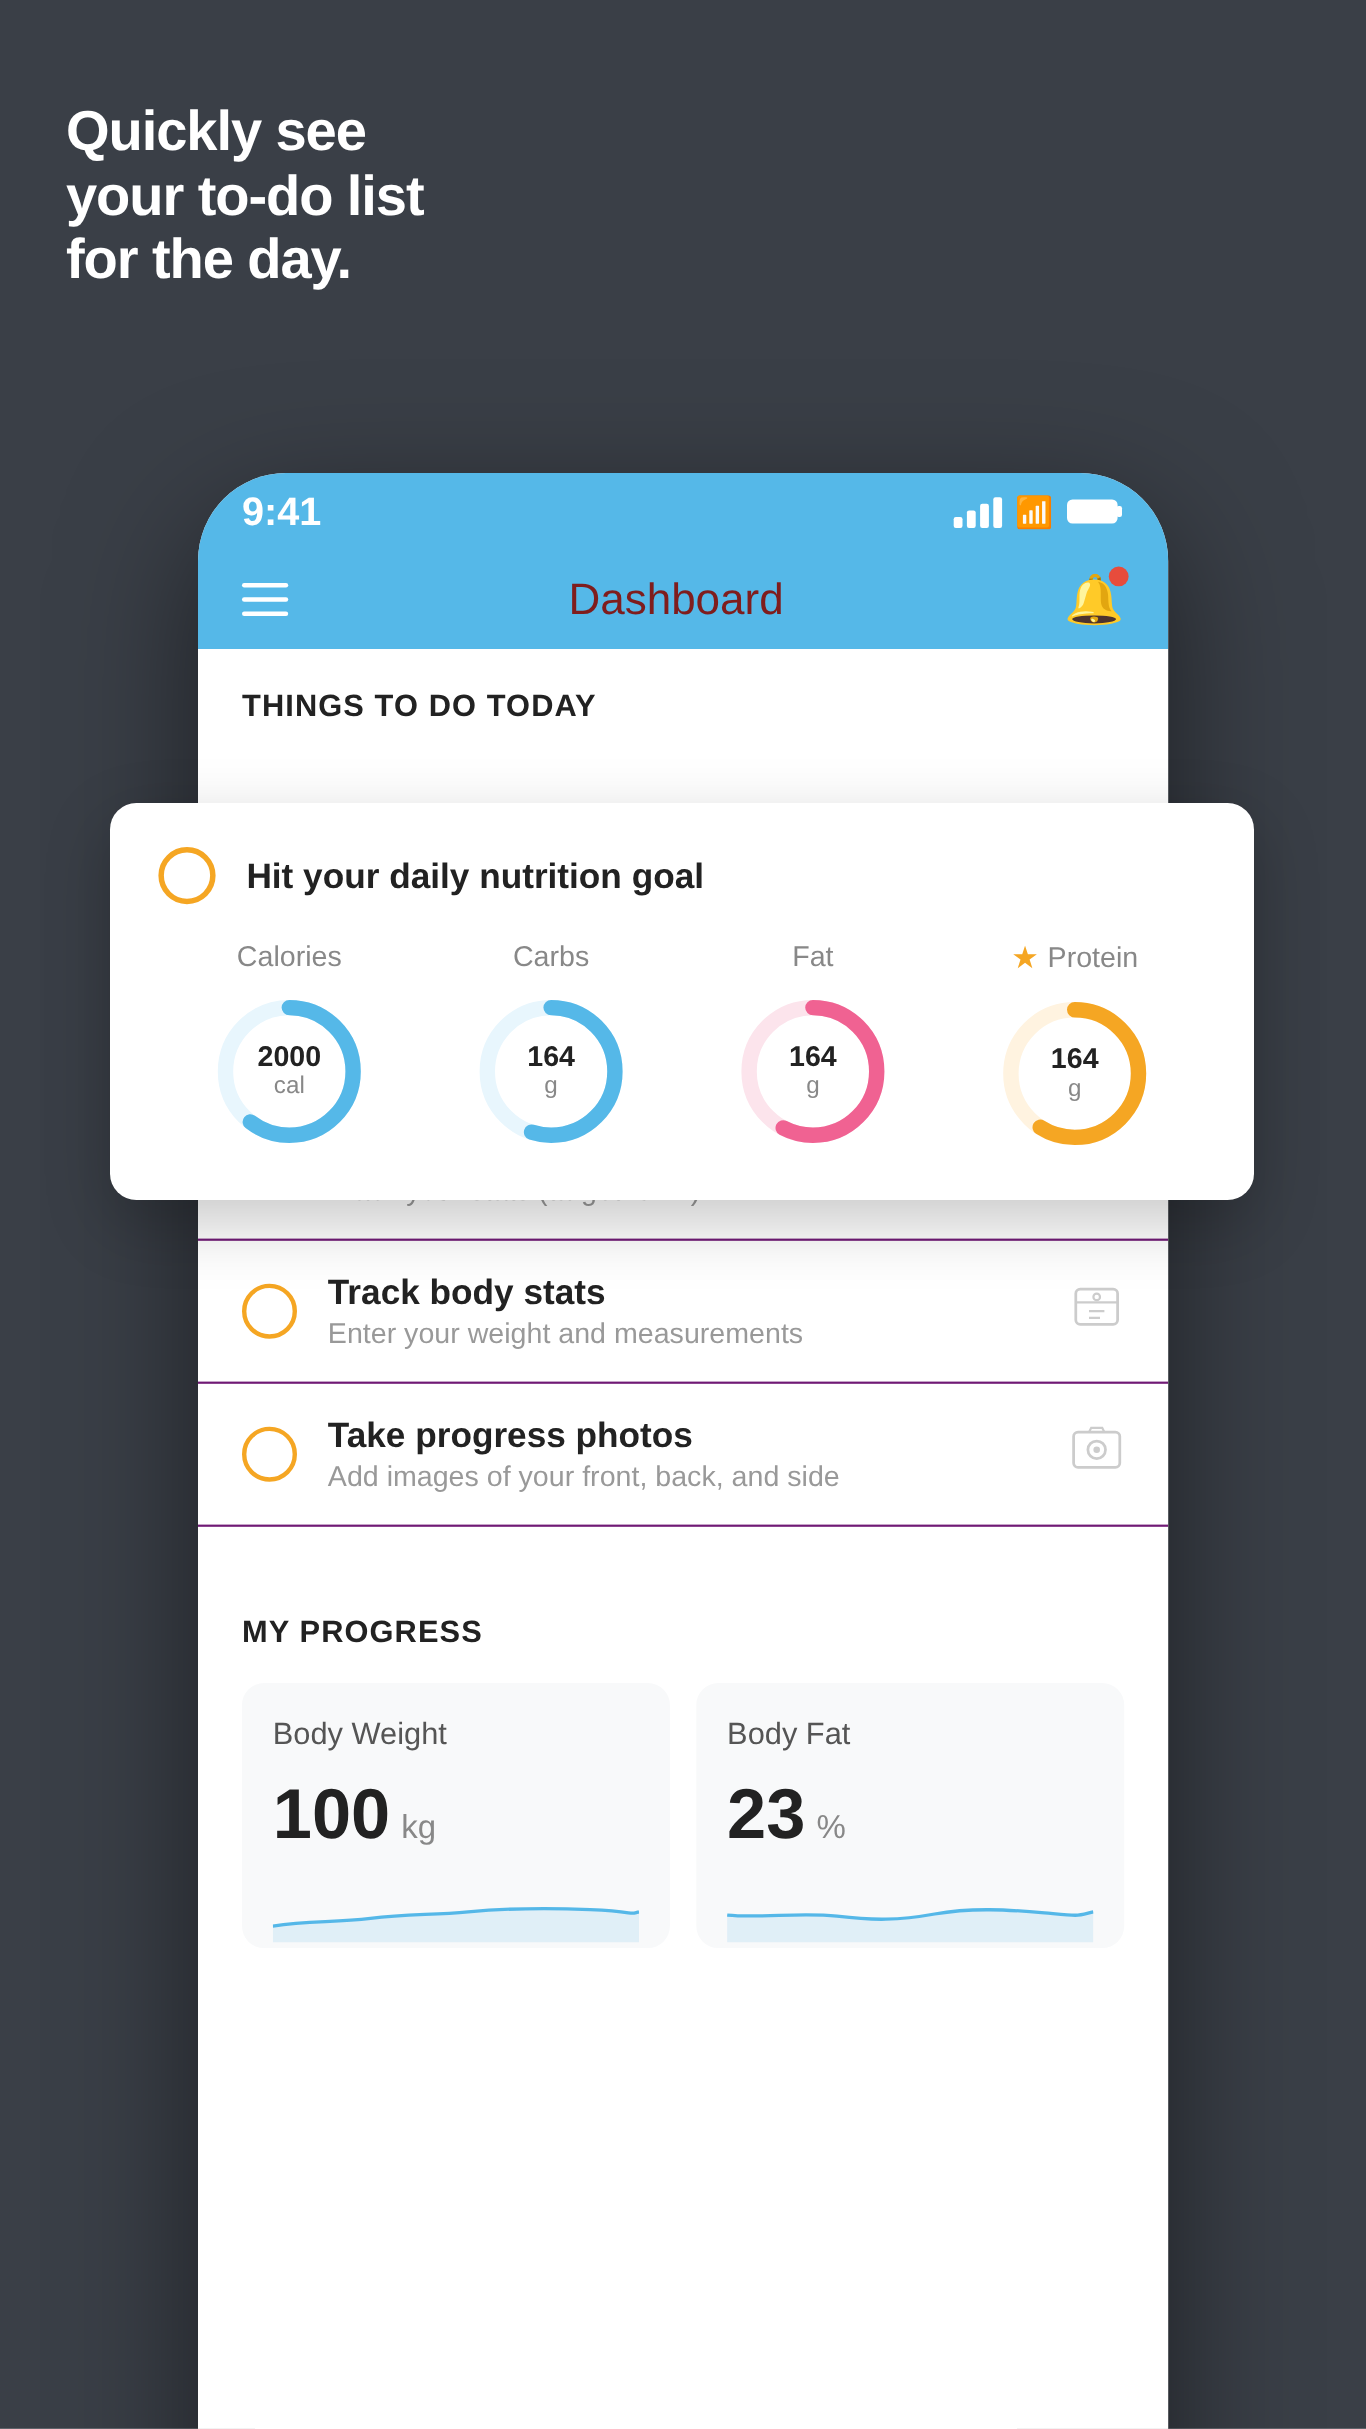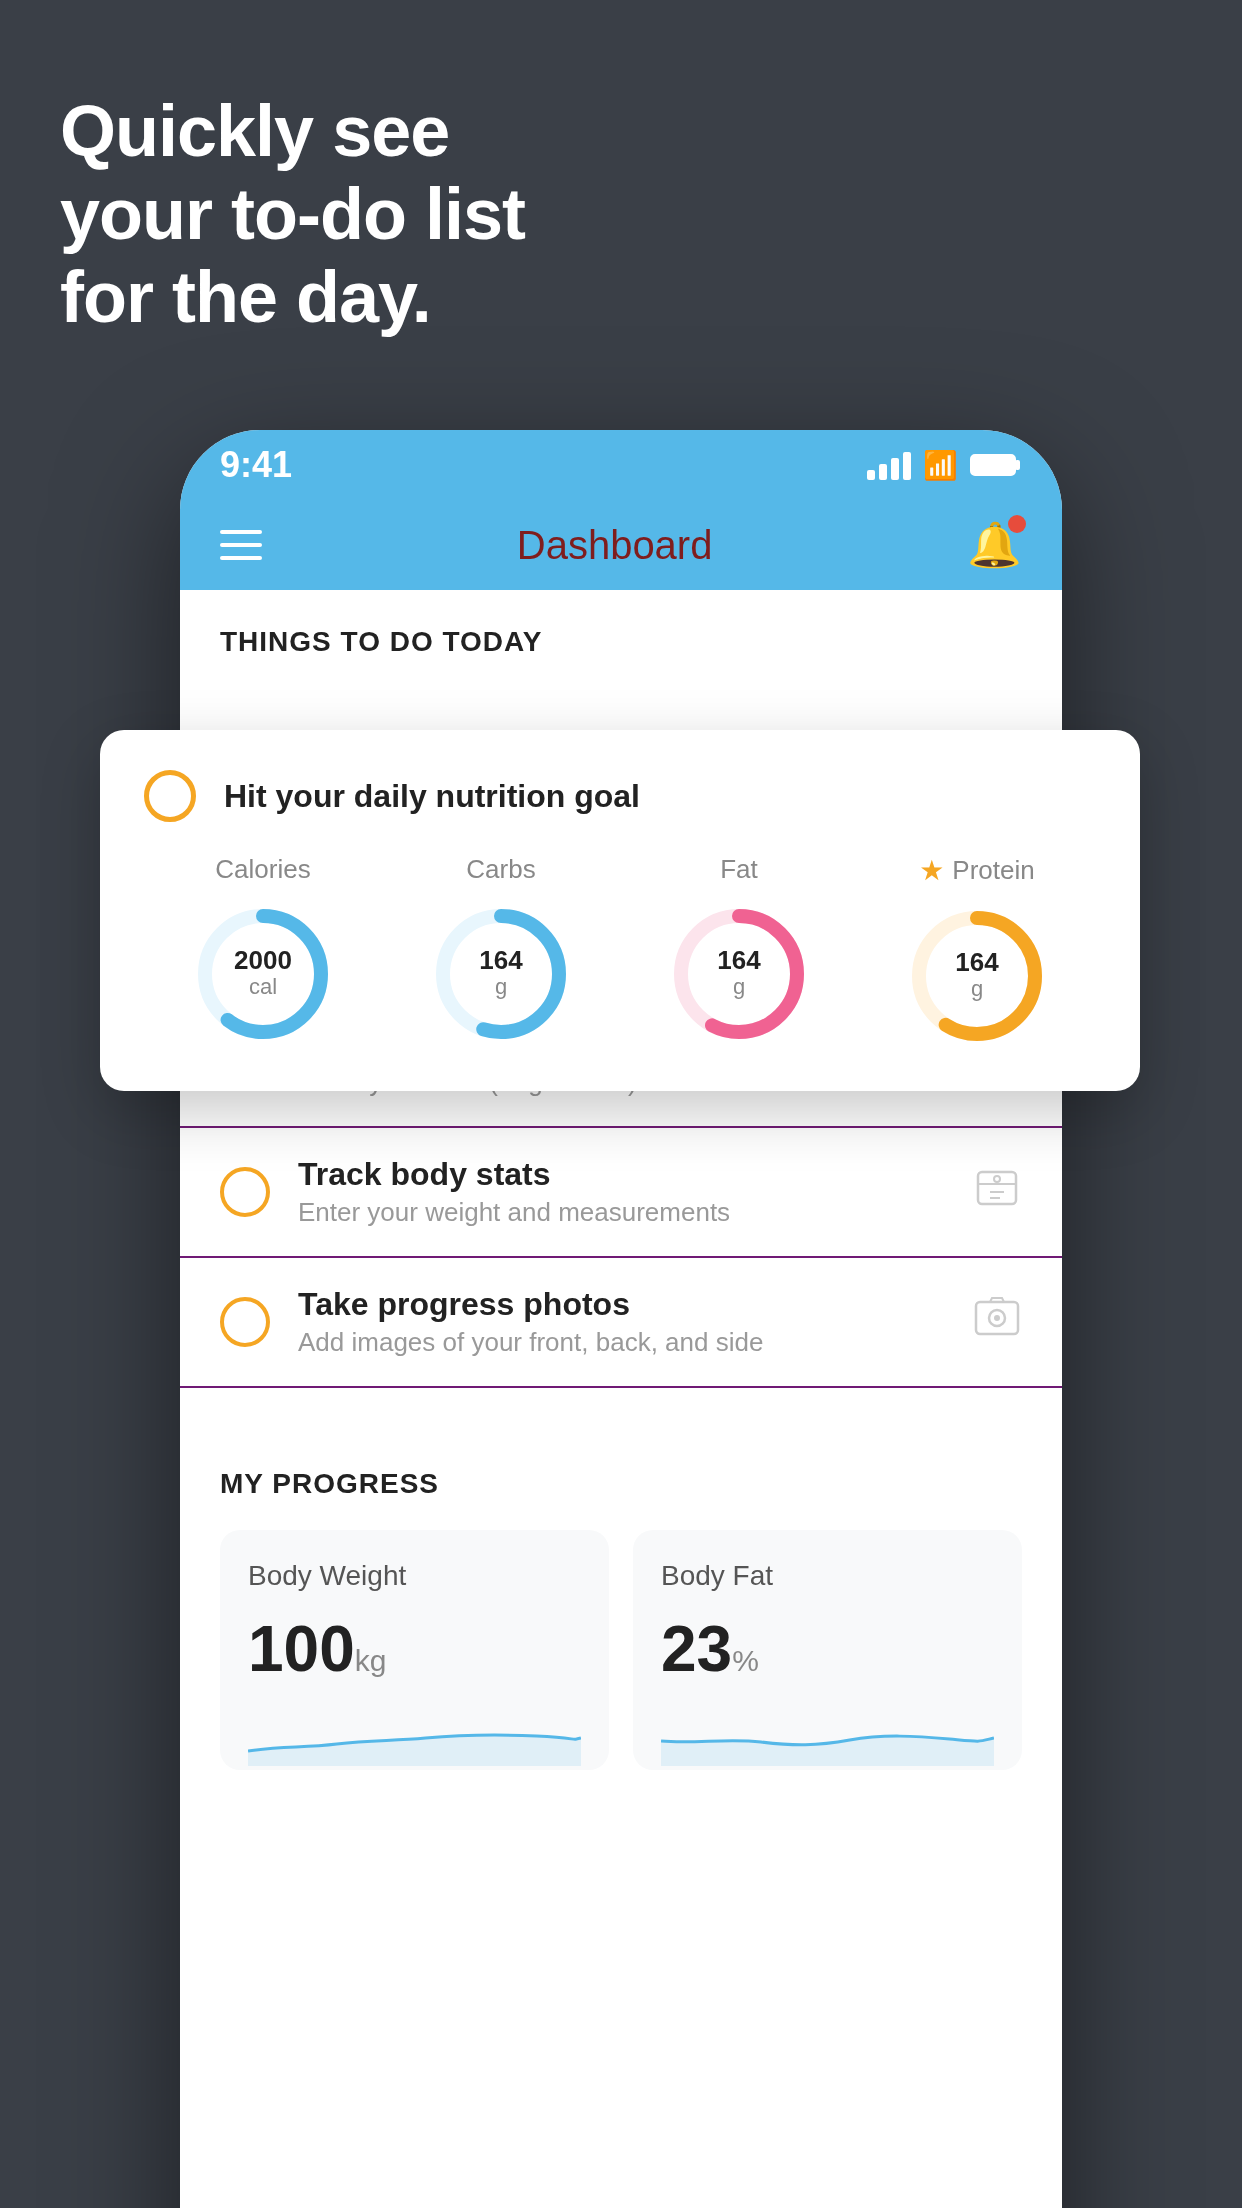--- a/index.html
+++ b/index.html
@@ -11,21 +11,21 @@
       overflow: hidden;
       position: relative;
     }
 
     
     .hero-text {
       position: absolute;
       top: 90px;
       left: 60px;
       color: #ffffff;
-      font-size: 72px;
+      font-size: 51px;
       font-weight: 800;
       line-height: 1.15;
       letter-spacing: -1px;
     }
 
     
     .phone {
       position: absolute;
       top: 430px;
       left: 180px;
@@ -263,20 +263,21 @@
       overflow: hidden;
     }
     .progress-card-title {
       font-size: 28px;
       color: #555;
       margin-bottom: 20px;
     }
     .progress-value {
       display: flex;
       align-items: baseline;
+      gap: 10px;
       margin-bottom: 20px;
     }
     .progress-number {
       font-size: 64px;
       font-weight: 700;
       color: #222;
     }
     .progress-unit {
       font-size: 30px;
       color: #888;

